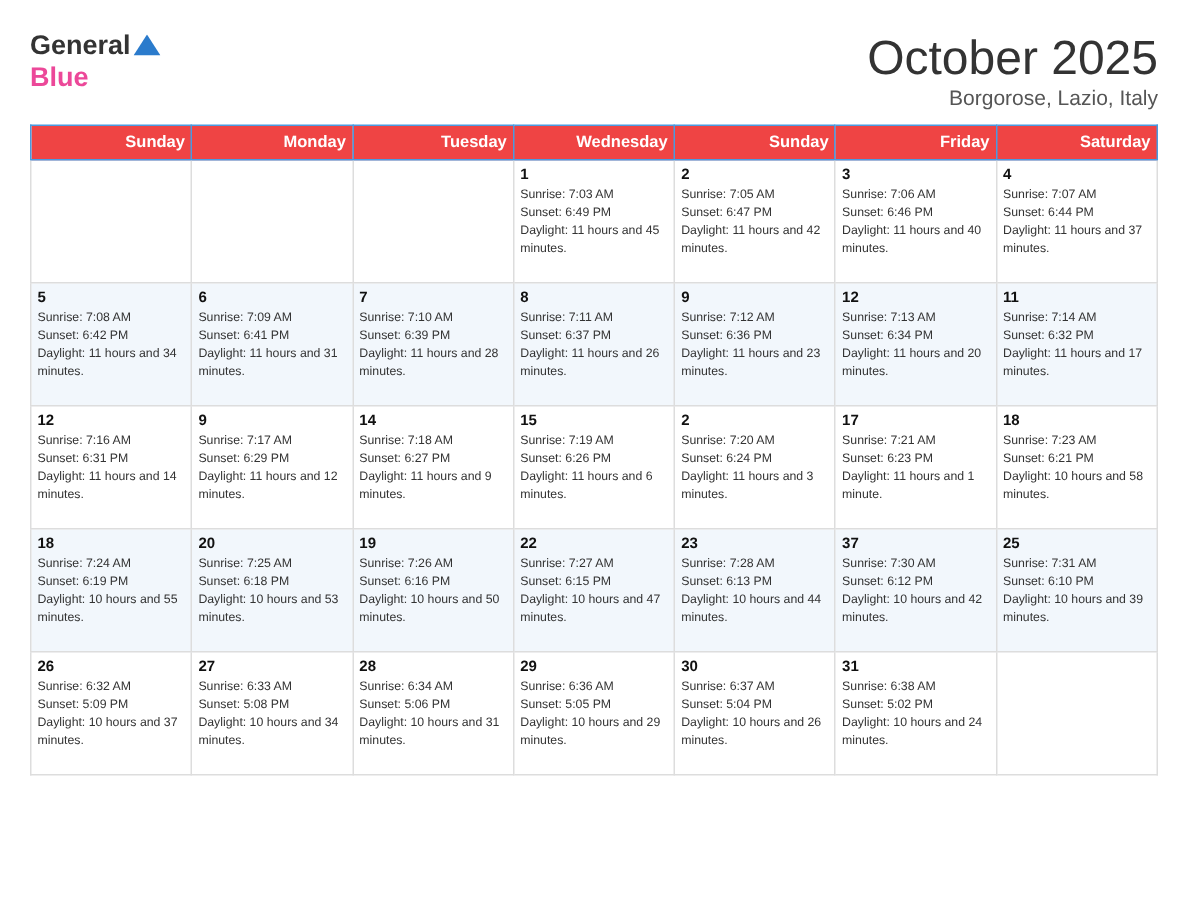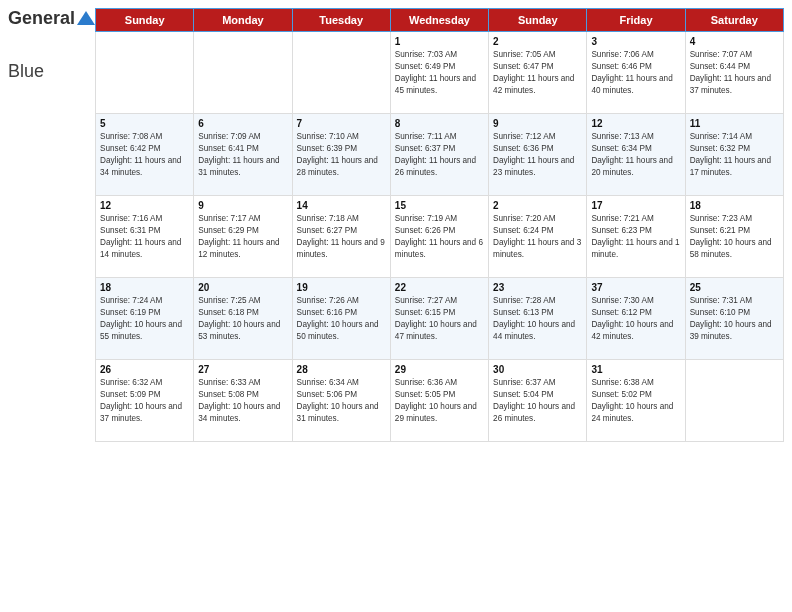--- a/index.html
+++ b/index.html
@@ -6,23 +6,23 @@
     body {
       font-family: Arial, sans-serif;
       background: #fff;
       width: 792px;
       height: 612px;
       overflow: hidden;
     }
     .page {
       width: 792px;
       height: 445px;
-      padding: 8px;
-      display: flex;
-      flex-direction: row;
+      padding: 20px;
+      display: flex;
+      flex-direction: column;
     }
     .header {
       display: flex;
       justify-content: space-between;
       align-items: flex-start;
       margin-bottom: 10px;
     }
     .logo {
       display: flex;
       flex-direction: column;
@@ -45,26 +45,26 @@
       color: #555;
     }
     .calendar {
       flex: 1;
       border: 1px solid #ccc;
       border-collapse: collapse;
       width: 100%;
       table-layout: fixed;
     }
     .calendar th {
-      background: #b91c1c;
+      background: #ef4444;
       color: #fff;
       font-size: 11px;
       font-weight: bold;
       padding: 5px 4px;
-      text-align: center;
+      text-align: right;
       border: 1px solid #4a9ae0;
     }
     .calendar td {
       vertical-align: top;
       padding: 4px 4px;
       border: 1px solid #ddd;
       font-size: 8.5px;
       color: #333;
       width: 14.28%;
       background: #fff;
@@ -98,21 +98,25 @@
 
 <div class="page">
   <div class="header">
     <div class="logo">
       <div class="logo-row">
         <span style="font-size:18px;font-weight:bold;color:#333;">General</span>
         <svg width="18" height="14" viewBox="0 0 18 14" style="margin-left:2px;margin-top:-2px;">
           <polygon points="0,14 9,0 18,14" fill="#2b7bcc"></polygon>
         </svg>
       </div>
-      <span style="font-size:18px;font-weight:normal;color:#404040;margin-top:32px;">Blue</span>
+      <span style="font-size:18px;font-weight:bold;color:#ec4899;">Blue</span>
+    </div>
+    <div class="title-block">
+      <div class="month-title">October 2025</div>
+      <div class="location">Borgorose, Lazio, Italy</div>
     </div>
   </div>
 
   <table class="calendar">
     <thead>
       <tr>
         <th>Sunday</th>
         <th>Monday</th>
         <th>Tuesday</th>
         <th>Wednesday</th>

